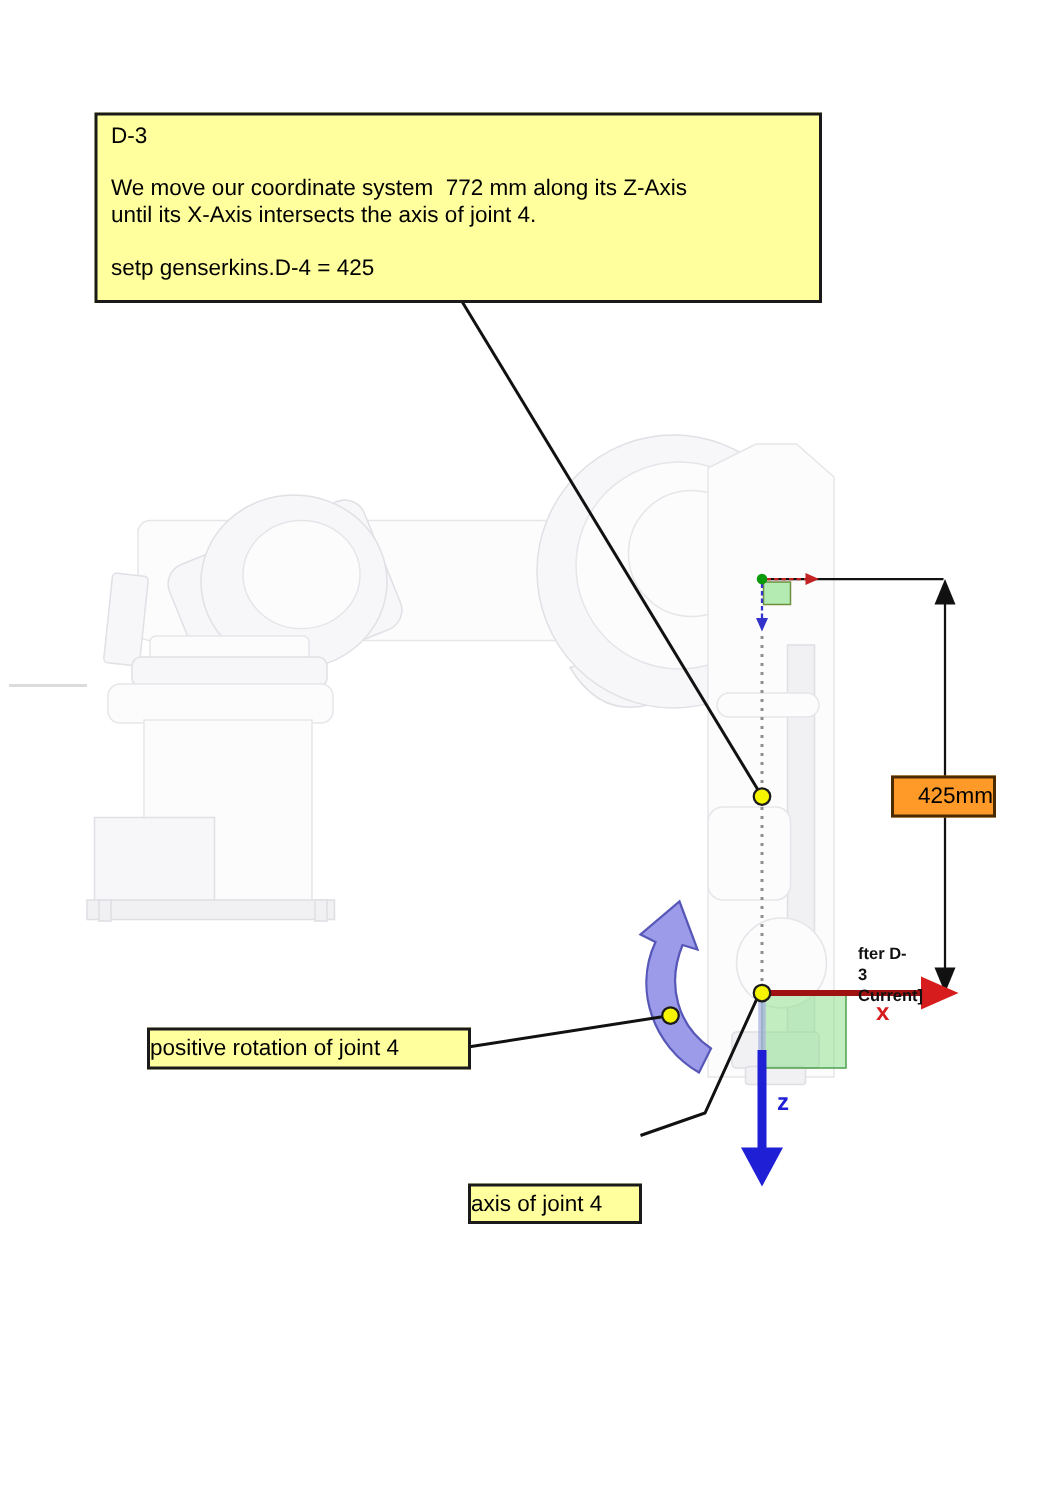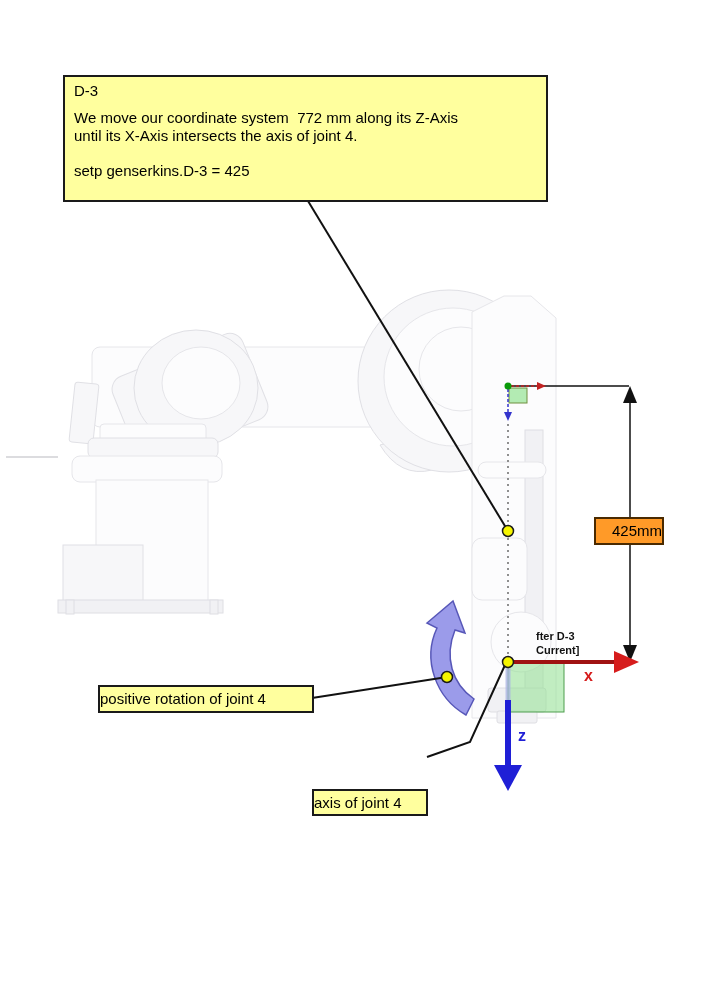--- a/index.html
+++ b/index.html
@@ -9,42 +9,42 @@
   }
   .stage svg{position:absolute;left:0;top:0;}
   .abs{position:absolute;box-sizing:border-box;}
 
   
   .note-box{
     left:63px;top:75px;width:485px;height:127px;
     background:var(--note_fill);border:2px solid var(--note_border);
     padding:5px 9px;font-size:15px;line-height:18px;
   }
-  .note-title{display:block;margin-bottom:9px;}
+  .note-title{display:block;margin-bottom:17px;}
   .note-line{display:block;white-space:pre-wrap;}
   .note-cmd{display:block;margin-top:17px;}
 
   .tag-box{
     background:var(--note_fill);border:2px solid var(--note_border);
     font-size:15px;line-height:22px;padding:1px 0;white-space:nowrap;overflow:hidden;
   }
   .tag-rotation{left:98px;top:685px;width:216px;height:28px;}
   .tag-axis{left:312px;top:752px;width:116px;height:27px;margin-top:37px;}
 
   .dim-box{
     left:594px;top:517px;width:70px;height:28px;
     background:var(--dim_fill);border:2px solid var(--dim_border);
     font-size:15px;line-height:24px;text-align:right;
   }
 
   .frame-caption{
     left:536px;top:629px;width:70px;
     font-size:11px;font-weight:bold;line-height:14px;color:#111;
   }
-  .frame-caption span{display:block;}
+  .frame-caption span{display:block;margin-left:36px;}
 
   .axis-letter{font-size:16px;font-weight:bold;line-height:16px;}
   .x-letter{left:584px;top:668px;color:var(--x_head);}
   .z-letter{left:518px;top:728px;color:var(--z_axis);}
 
   
   .robot-fill{fill:#f7f7f9;stroke:#e0e0e5;stroke-width:1;}
   .robot-light{fill:#fcfcfd;stroke:#e6e6ea;stroke-width:1;}
   .robot-mid{fill:#f1f1f4;stroke:#dedee3;stroke-width:1;}
   .leader{stroke:#111;stroke-width:2;fill:none;}
@@ -146,21 +146,21 @@
 
     <circle class="joint-dot" cx="508" cy="531" r="5.5"></circle>
     <circle class="joint-dot" cx="447" cy="677" r="5.5"></circle>
     <circle class="joint-dot" cx="508" cy="662" r="5.5"></circle>
   </svg>
 
   <div class="abs note-box">
     <span class="note-title">D-3</span>
     <span class="note-line">We move our coordinate system  772 mm along its Z-Axis</span>
     <span class="note-line">until its X-Axis intersects the axis of joint 4.</span>
-    <span class="note-cmd">setp genserkins.D-3 = 425</span>
+    <span class="note-cmd">setp genserkins.D-4 = 425</span>
   </div>
 
   <div class="abs dim-box">425mm</div>
 
   <div class="abs tag-box tag-rotation">positive rotation of joint 4</div>
   <div class="abs tag-box tag-axis">axis of joint 4</div>
 
   <div class="abs frame-caption">
     <span>fter D-3</span>
     <span>Current]</span>

